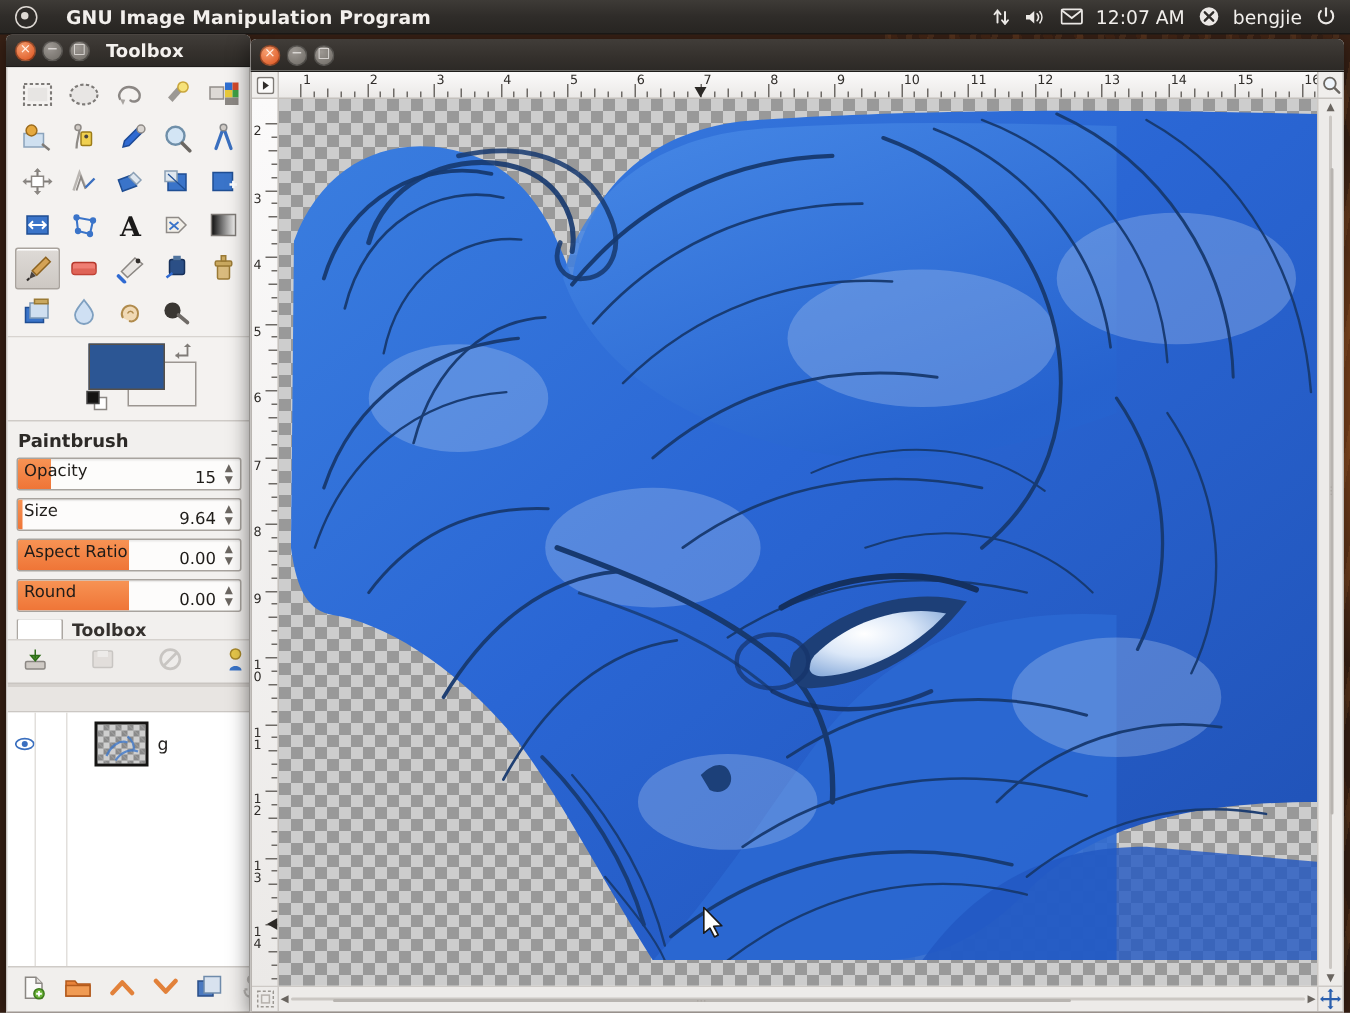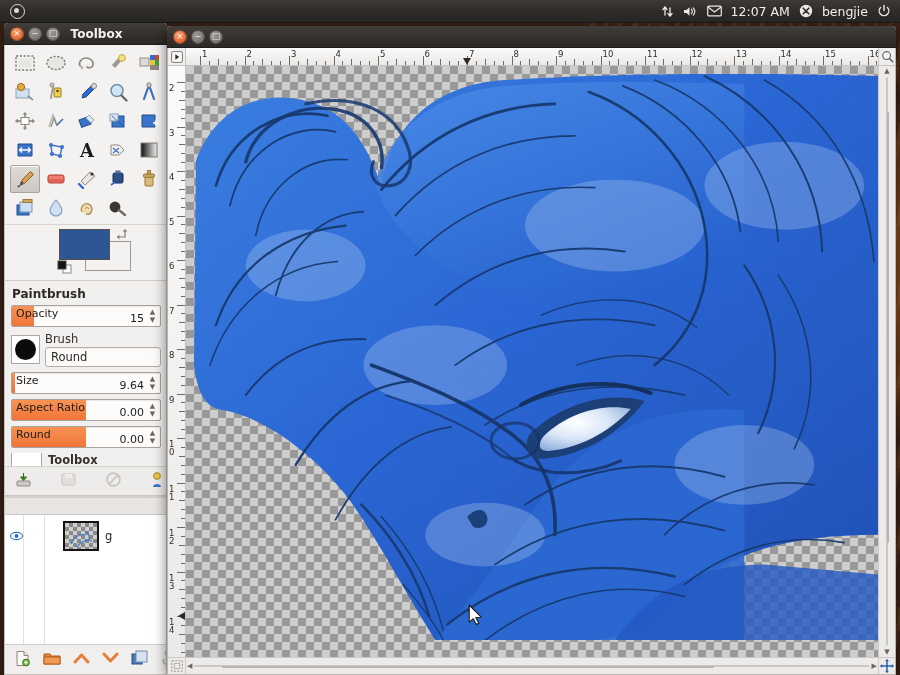--- a/index.html
+++ b/index.html
@@ -302,20 +302,21 @@
 </style>
 </head>
 <body>
 
 <div id="desktop"></div>
 
 <div id="top-panel">
   <div id="ubuntu-btn">
     <div class="ubuntu-circle"></div>
   </div>
+  <div id="app-title">GNU Image Manipulation Program</div>
   <div id="indicators">
     <span class="ind">
       <svg width="13" height="13" viewBox="0 0 13 13">
           <path d="M4 10V2M4 2L2 4.5M4 2l2 2.5" stroke="#ebe8e5" stroke-width="1.3" fill="none" stroke-linecap="round"></path>
           <path d="M9 3v8M9 11l-2-2.5M9 11l2-2.5" stroke="#ebe8e5" stroke-width="1.3" fill="none" stroke-linecap="round"></path>
         </svg>
     </span>
     <span class="ind">
       <svg width="15" height="13" viewBox="0 0 15 13">
           <path d="M1 5h2.5L6.5 2.3v8.4L3.5 8H1z" fill="#ebe8e5"></path>
@@ -587,29 +588,20 @@
       <div id="opt-title">Paintbrush</div>
 
 
       <div class="slider">
         <div class="fill" id="opacity-fill" style="width: 15%;"></div>
         <span class="sl-label">Opacity</span>
         <span class="sl-val">15</span>
         <span class="spin-arrows">▲<br>▼</span>
       </div>
 
-      <div class="brush-row">
-        <div id="brush-thumb">
-            <div id="brush-dot"></div>
-          </div>
-        <div class="brush-col">
-          <div class="bl">Brush</div>
-          <div class="combo">Round</div>
-        </div>
-      </div>
 
       <div class="slider">
         <div class="fill" id="size-fill" style="width: 2%;"></div>
         <span class="sl-label">Size</span>
         <span class="sl-val">9.64</span>
         <span class="spin-arrows">▲<br>▼</span>
       </div>
 
       <div class="slider">
         <div class="fill" id="aspect-fill" style="width: 50%;"></div>

